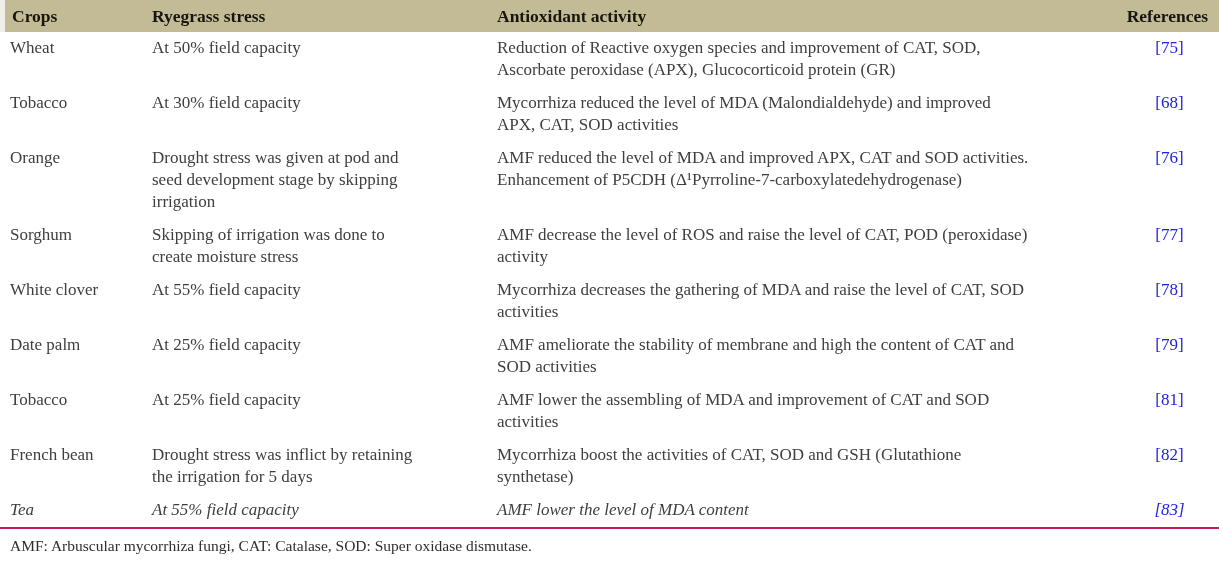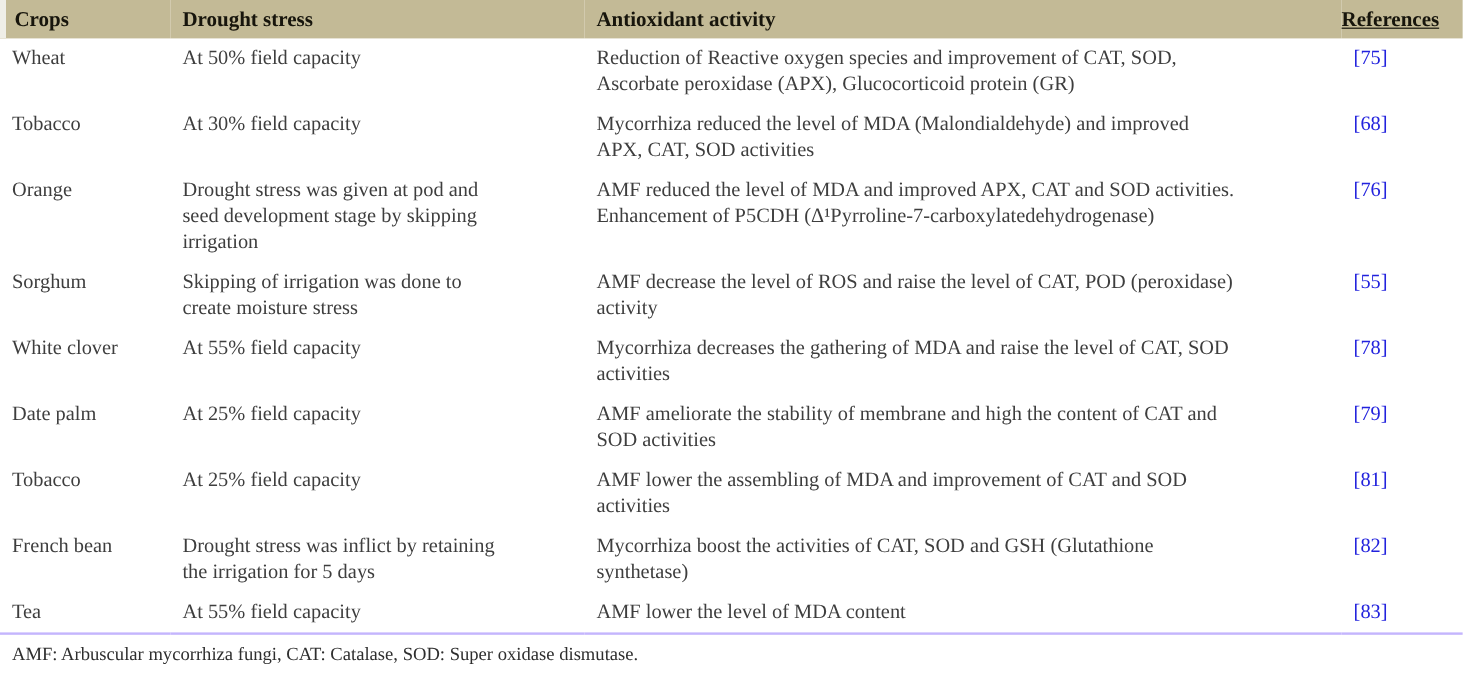--- a/index.html
+++ b/index.html
@@ -29,36 +29,36 @@
     text-align: left;
     padding: 6px 0 5px 10px;
     vertical-align: middle;
   }
   thead th.th-crops {
     box-shadow: inset 5px 0 0 #efeee7;
     padding-left: 12px;
     margin-top: 11px;
   }
   thead th.th-ref {
-    text-align: left;
+    text-align: right;
     padding-right: 11px;
     padding-left: 0;
-    text-decoration: underline;
   }
 
   tbody td {
     vertical-align: top;
     font-size: 17px;
     line-height: 22px;
     color: #3e3e3e;
     padding: 5px 4px 6px 10px;
     white-space: pre-line;
   }
-  tbody tr.last-row td { border-bottom: 2px solid #c4b5fd; }
+  tbody tr.last-row td { border-bottom: 2px solid #be185d; font-style: italic; }
   td.ref-cell {
+    text-align: center;
     padding-right: 8px;
     white-space: nowrap;
   }
   .ref-link {
     color: #2222dd;
     cursor: pointer;
     text-decoration: none;
   }
   .footnote {
     font-size: 15.5px;
@@ -74,21 +74,21 @@
   <table class="crops-table">
     <colgroup>
       <col class="c-crop">
         <col class="c-drought">
         <col class="c-anti">
         <col class="c-ref">
     </colgroup>
     <thead>
       <tr>
         <th class="th-crops">Crops</th>
-        <th>Drought stress</th>
+        <th>Ryegrass stress</th>
         <th>Antioxidant activity</th>
         <th class="th-ref">References</th>
       </tr>
     </thead>
     <tbody>
       <tr>
         <td>Wheat</td>
         <td>At 50% field capacity</td>
         <td>Reduction of Reactive oxygen species and improvement of CAT, SOD,
 Ascorbate peroxidase (APX), Glucocorticoid protein (GR)</td>
@@ -109,21 +109,21 @@
         <td>AMF reduced the level of MDA and improved APX, CAT and SOD activities.
 Enhancement of P5CDH (Δ¹Pyrroline-7-carboxylatedehydrogenase)</td>
         <td class="ref-cell"><span class="ref-link">[76]</span></td>
       </tr>
       <tr>
         <td>Sorghum</td>
         <td>Skipping of irrigation was done to
 create moisture stress</td>
         <td>AMF decrease the level of ROS and raise the level of CAT, POD (peroxidase)
 activity</td>
-        <td class="ref-cell"><span class="ref-link">[55]</span></td>
+        <td class="ref-cell"><span class="ref-link">[77]</span></td>
       </tr>
       <tr>
         <td>White clover</td>
         <td>At 55% field capacity</td>
         <td>Mycorrhiza decreases the gathering of MDA and raise the level of CAT, SOD
 activities</td>
         <td class="ref-cell"><span class="ref-link">[78]</span></td>
       </tr>
       <tr>
         <td>Date palm</td>

